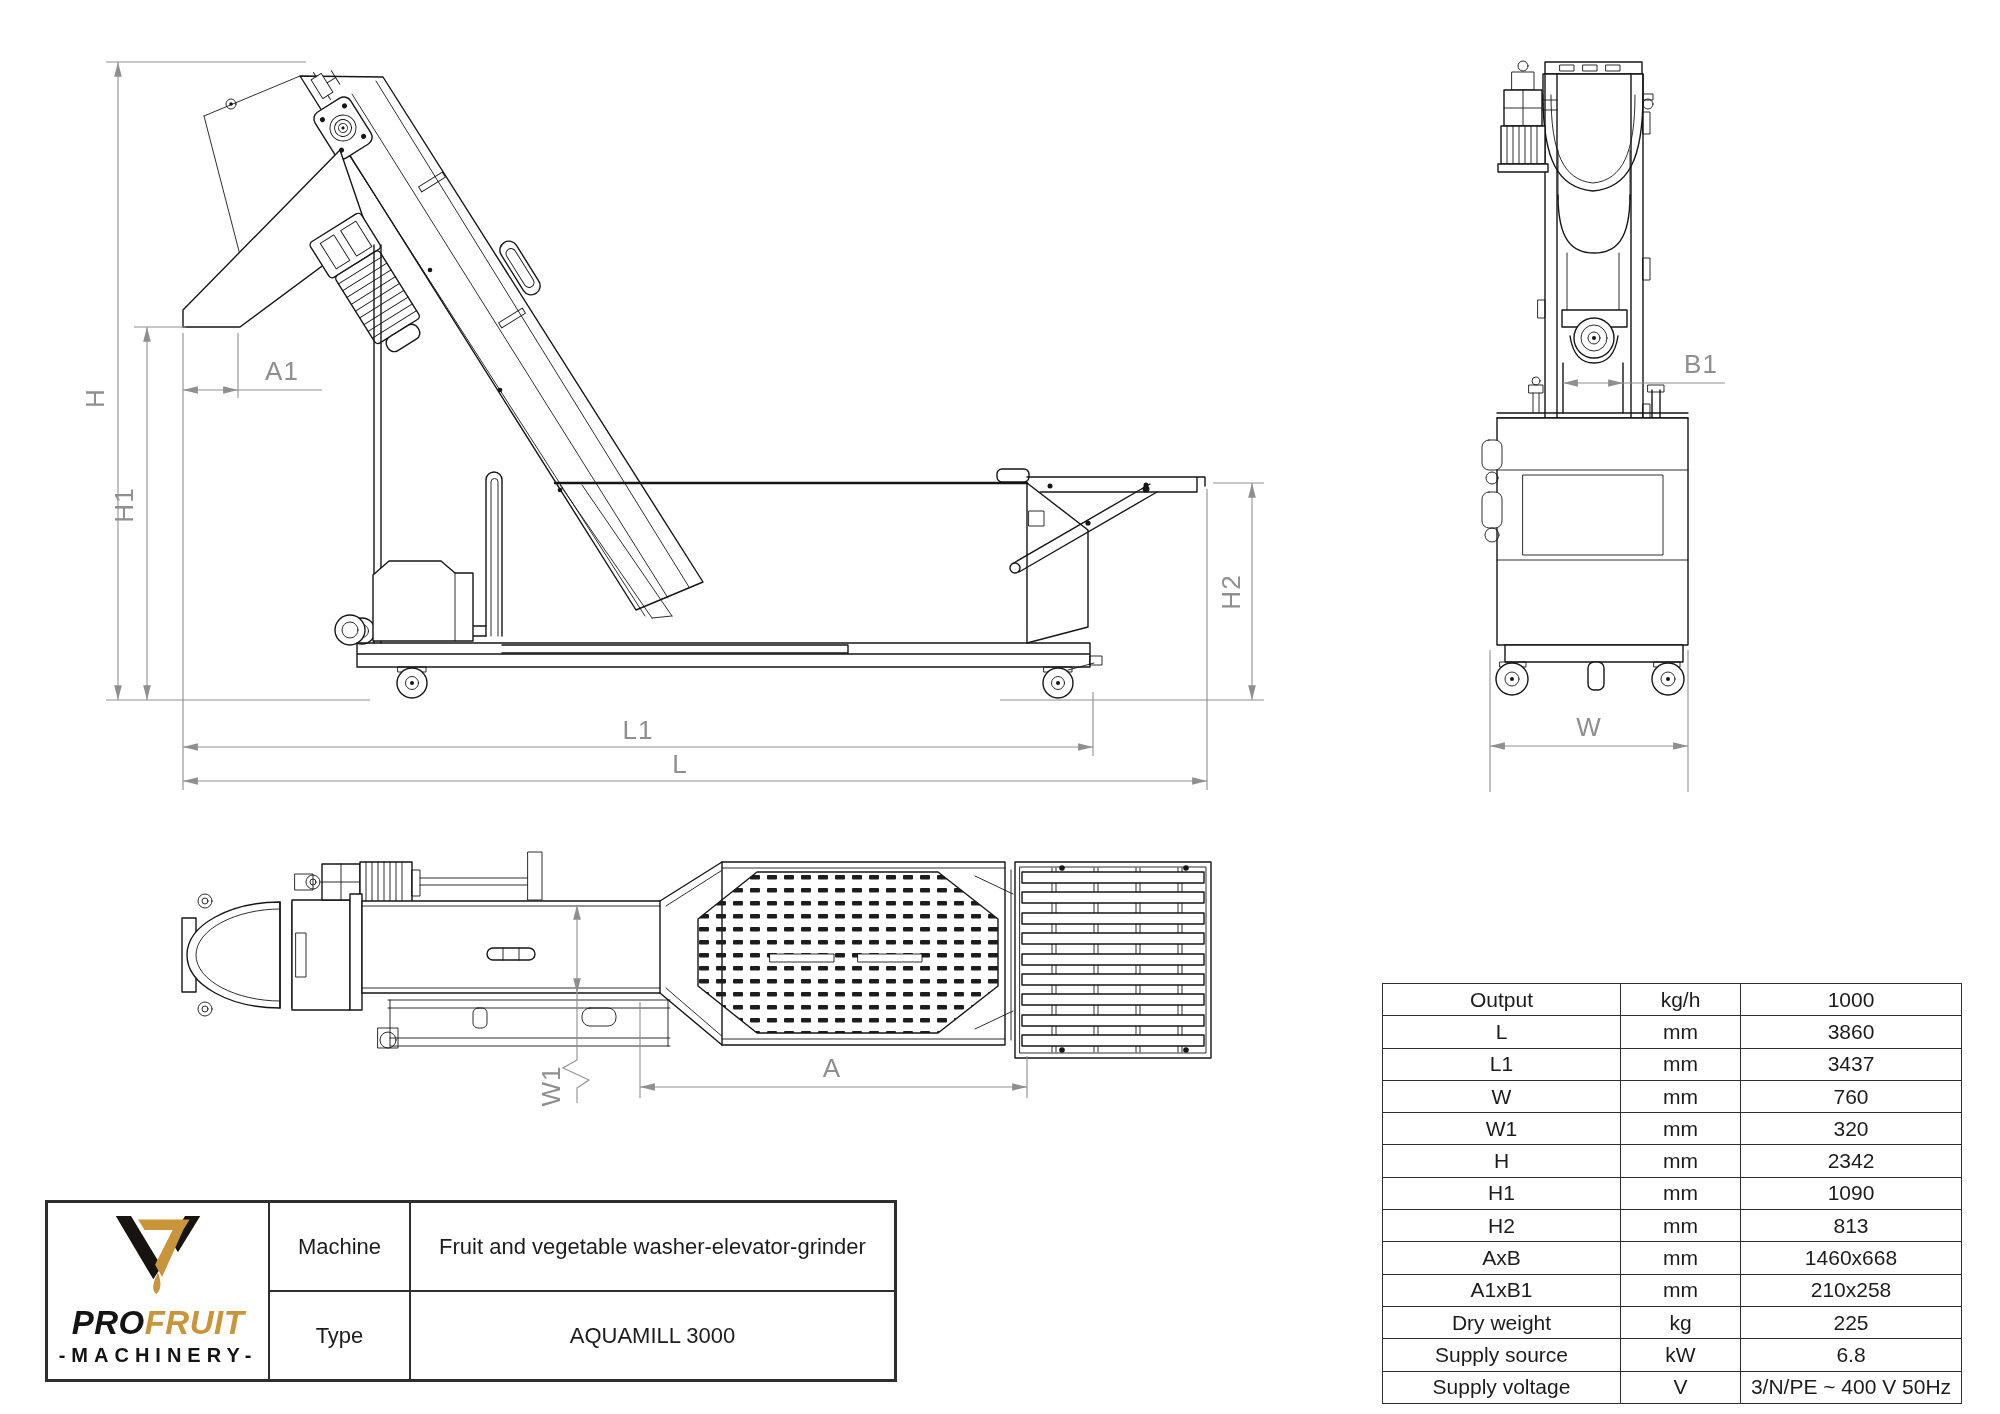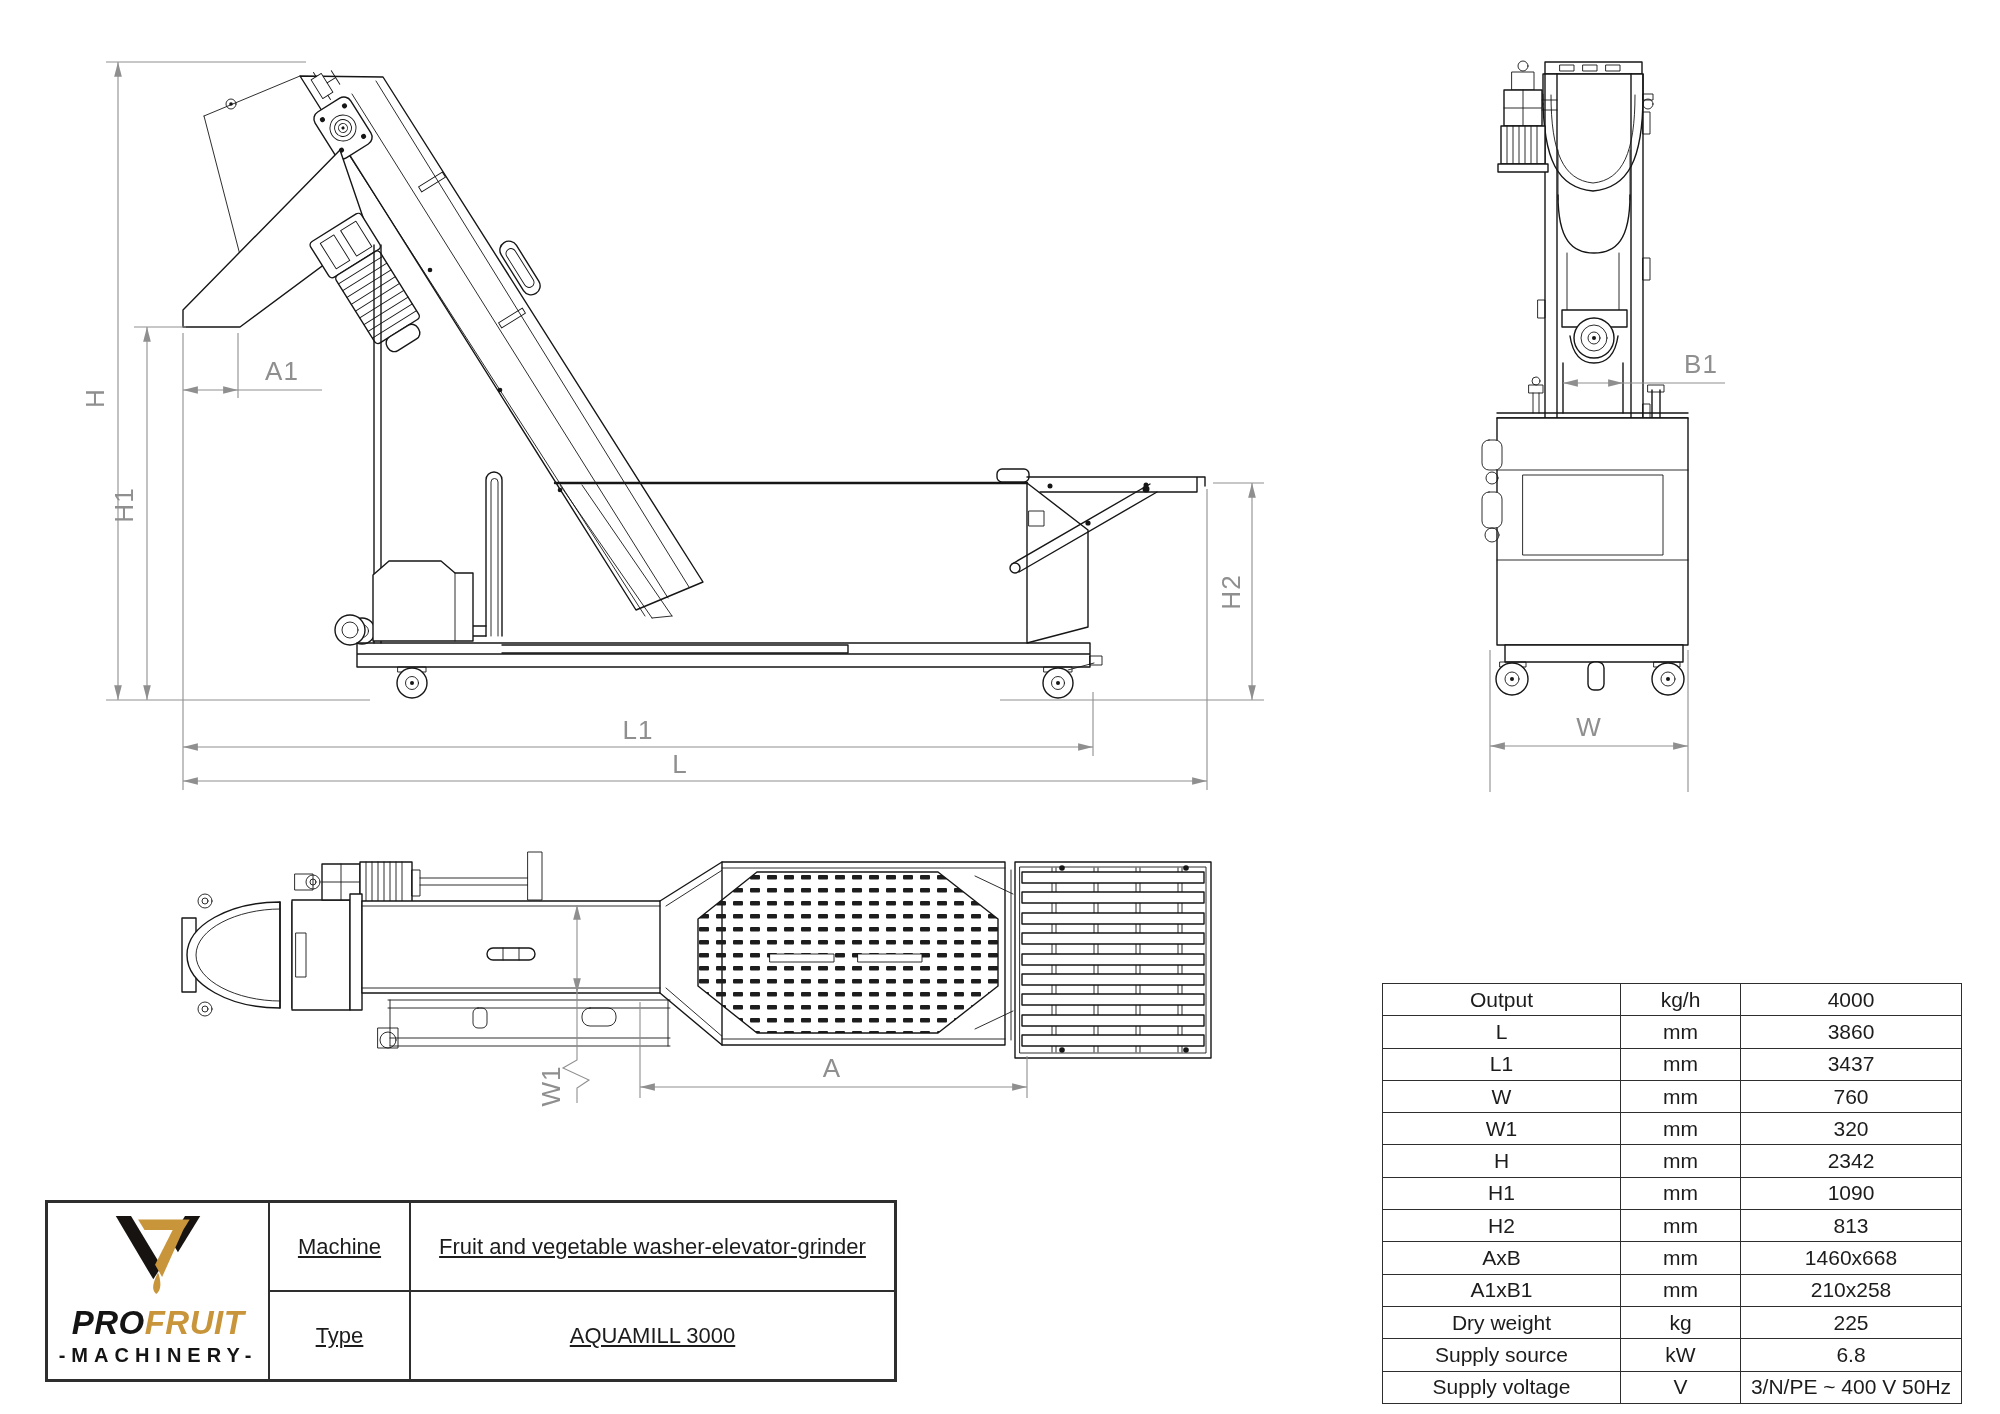--- a/index.html
+++ b/index.html
@@ -11,21 +11,21 @@
   .spec-table{position:absolute;left:1382px;top:983px;border-collapse:collapse;table-layout:fixed;border-radius:21px;}
   .spec-table td{border:1.6px solid #2e2e2e;height:31.3px;padding:0 4px;text-align:center;
                  font-size:21px;color:#1c1c1c;white-space:nowrap;overflow:hidden;}
   .spec-table col.c1{width:238px}.spec-table col.c2{width:120px}.spec-table col.c3{width:221px}
 
   
   .title-block{position:absolute;left:45px;top:1200px;width:848px;height:178px;
                border:2px solid #2e2e2e;display:grid;grid-template-columns:222px 141px 1fr;
                grid-template-rows:1fr 1fr;}
   .tb-cell{border:1.2px solid #2e2e2e;display:flex;align-items:center;justify-content:center;
-           font-size:22px;color:#1c1c1c;text-align:center;text-decoration:underline;}
+           font-size:22px;color:#1c1c1c;text-align:center;}
   .tb-logo{grid-row:1 / span 2;border:1.2px solid #2e2e2e;display:flex;flex-direction:column;
            align-items:center;justify-content:center;gap:2px;}
   .logo-word{font-size:33px;font-weight:bold;font-style:italic;letter-spacing:.5px;line-height:1;}
   .logo-word .pro{color:#141414;} .logo-word .fruit{color:#C8953B;}
   .logo-mach{font-size:20px;font-weight:bold;letter-spacing:6px;color:#141414;margin-top:3px;}
 </style>
 </head>
 <body>
 
 <div class="canvas">
@@ -335,21 +335,21 @@
 <table class="spec-table">
   <colgroup>
         <col class="c1">
         <col class="c2">
         <col class="c3">
       </colgroup>
   <tbody>
     <tr>
           <td>Output</td>
           <td>kg/h</td>
-          <td>4000</td>
+          <td>1000</td>
         </tr>
     <tr>
           <td>L</td>
           <td>mm</td>
           <td>3860</td>
         </tr>
     <tr>
           <td>L1</td>
           <td>mm</td>
           <td>3437</td>

